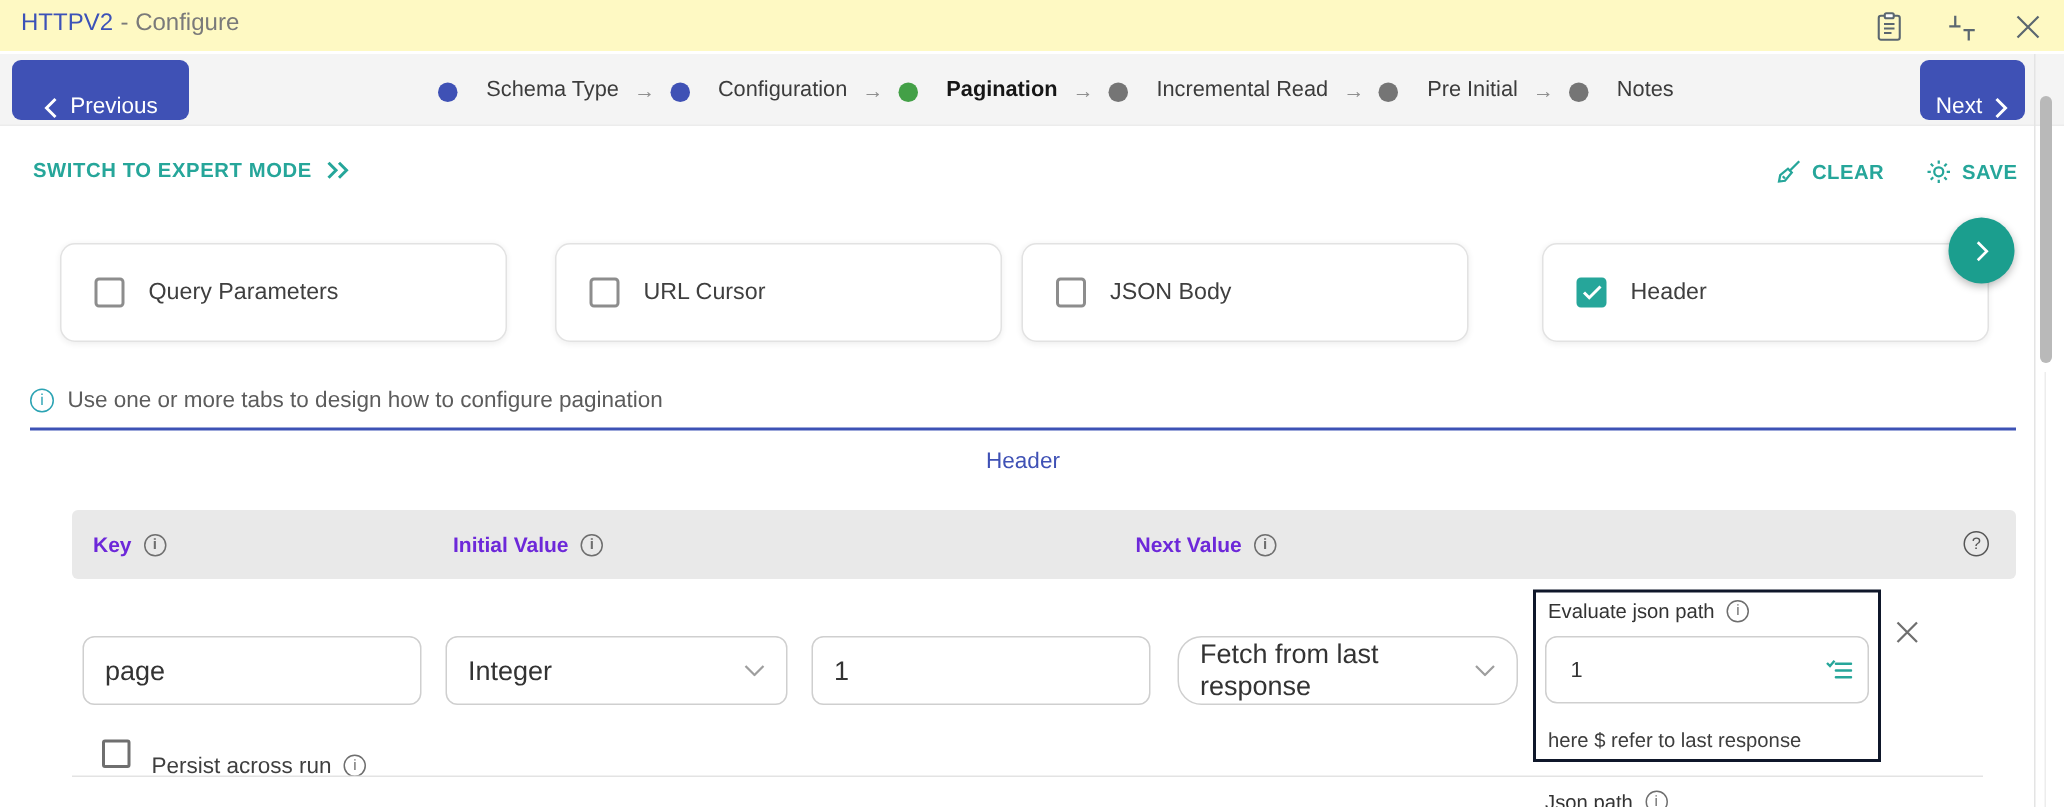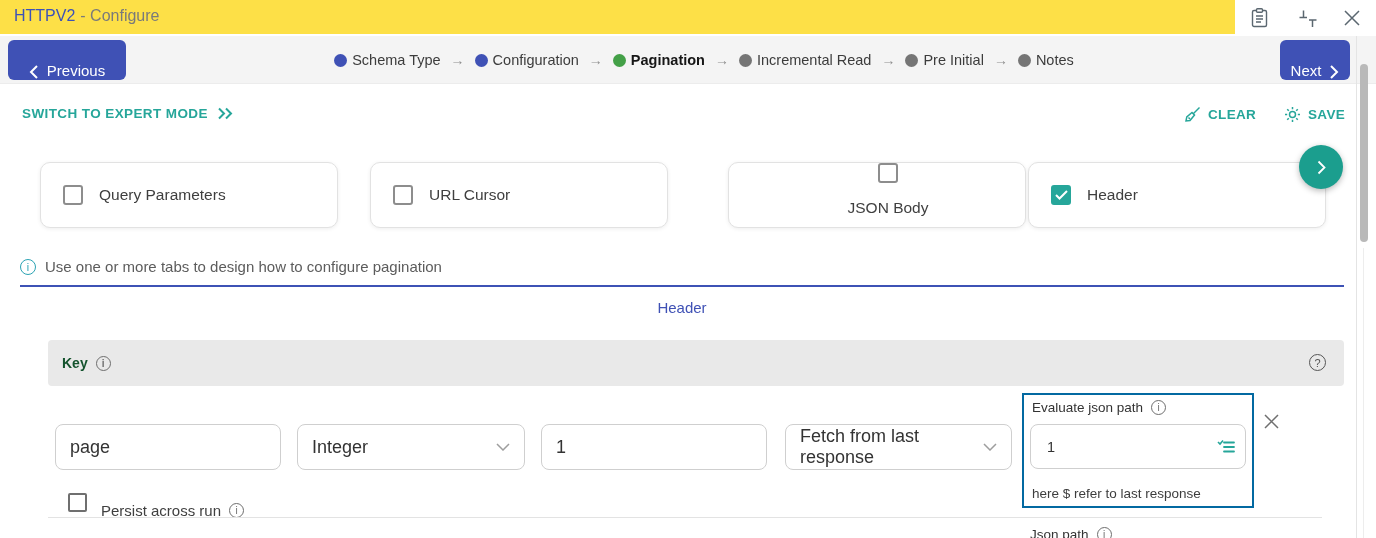--- a/index.html
+++ b/index.html
@@ -3,56 +3,56 @@
 <meta charset="utf-8">
 <style>
   * { box-sizing: border-box; }
   html,body { margin:0; padding:0; }
   body {
     width:1376px; height:538px; position:relative; overflow:hidden;
     background:#fff; font-family:"Liberation Sans", sans-serif; color:#333;
   }
 
   
-  .titlebar { position:absolute; top:0; left:0; width:1235px; height:34px; background:#fde047; }
+  .titlebar { position:absolute; top:0; left:0; width:1376px; height:34px; background:#fef9c3; }
   .app-title { position:absolute; left:14px; top:7px; font-size:16px; white-space:nowrap; }
   .app-title .primary { color:#3c52b8; font-weight:500; }
   .app-title .secondary { color:#7a7a7a; margin-left:5px; }
   .win-icon { position:absolute; top:7px; width:22px; height:22px; display:flex; align-items:center; justify-content:center; color:#5b6770; cursor:pointer; }
   .wi-clipboard { left:1248px; }
   .wi-collapse { left:1297px; }
   .wi-close { left:1341px; }
 
   
   .wizardbar { position:absolute; top:36px; left:0; width:1376px; height:48px; background:#f4f4f4; border-bottom:1px solid #ececec; }
   .btn { position:absolute; top:40px; height:40px; background:#3f51b5; color:#fff; border:none; border-radius:6px;
          font-size:15px; font-family:inherit; display:flex; align-items:flex-end; justify-content:center; gap:9px; cursor:pointer; }
   .btn-prev { left:8px; width:118px; }
   .btn-next { left:1280px; width:70px; }
   .breadcrumb { position:absolute; top:36px; left:134px; width:1140px; height:48px;
                 display:flex; align-items:center; justify-content:center; gap:7px; font-size:14.5px; color:#3c3c3c; white-space:nowrap; }
   .dot { width:13px; height:13px; border-radius:50%; flex:none; }
   .dot.done { background:#3f51b5; }
   .dot.active { background:#43a047; }
   .dot.pending { background:#757575; }
-  .bc-step { display:flex; align-items:center; gap:5px; cursor:pointer; }
+  .bc-step { display:flex; align-items:flex-end; gap:19px; cursor:pointer; }
   .bc-label.active { font-weight:700; color:#161616; }
   .bc-arrow { color:#8f8f8f; margin:0 3px; font-size:14px; }
 
   
   .expert { position:absolute; top:106px; left:22px; display:flex; align-items:center; gap:9px;
             color:#26a69a; font-weight:700; font-size:13.5px; letter-spacing:.4px; cursor:pointer; }
   .actionbar { position:absolute; top:106px; right:31px; display:flex; gap:28px; }
   .action-item { display:flex; align-items:center; gap:7px; color:#26a69a; font-weight:700; font-size:13.5px; letter-spacing:.3px; cursor:pointer; }
 
   
   .card { position:absolute; top:162px; height:66px; width:298px; background:#fff;
           border:1px solid #e2e2e2; border-radius:10px; box-shadow:0 1px 4px rgba(0,0,0,.07);
           display:flex; align-items:center; gap:16px; padding-left:22px; cursor:pointer; }
-  .card1 { left:40px; } .card2 { left:370px; } .card3 { left:728px;flex-direction:column; } .card4 { left:1028px; }
+  .card1 { left:40px; } .card2 { left:370px; } .card3 { left:681px; } .card4 { left:1028px; }
   .cb { width:20px; height:20px; border:2px solid #8d8d8d; border-radius:3px; background:#fff; flex:none;
         display:flex; align-items:center; justify-content:center; }
   .cb.checked { background:#26a69a; border-color:#26a69a; }
   .card-label { font-size:15.5px; color:#3f3f3f; }
   .fab { position:absolute; left:1299px; top:145px; width:44px; height:44px; border-radius:50%; border:none;
          background:#1b9e8e; box-shadow:0 2px 6px rgba(0,0,0,.28); display:flex; align-items:center; justify-content:center; cursor:pointer; }
 
   
   .info-row { position:absolute; top:258px; left:20px; display:flex; align-items:center; gap:9px; font-size:15px; color:#5c5c5c; }
   .ico-i { display:inline-flex; width:16px; height:16px; border-radius:50%; align-items:center; justify-content:center;
@@ -60,36 +60,36 @@
   .ico-i::before { content:"i"; }
   .i-teal { border:1.4px solid #2ba3b3; color:#2ba3b3; }
   .i-gray { border:1.2px solid #6e6e6e; color:#6e6e6e; width:15px; height:15px; font-size:10px; }
   .divider-indigo { position:absolute; top:285px; left:20px; width:1324px; height:2px; background:#3d52b5; }
   .tab-title { position:absolute; top:299px; left:20px; width:1324px; text-align:center;
                font-size:15px; font-weight:500; color:#3f51b5; }
 
   
   .thead { position:absolute; top:340px; left:48px; width:1296px; height:46px; background:#e9e9e9; border-radius:4px; }
   .th { position:absolute; top:0; height:46px; display:flex; align-items:center; gap:8px;
-        font-weight:700; font-size:14px; color:#14532d; }
+        font-weight:700; font-size:14px; color:#6d28d9; }
   .th-key { left:14px; } .th-initial { left:254px; } .th-next { left:709px; }
   .ico-q { position:absolute; right:18px; top:14px; width:17px; height:17px; border:1.3px solid #555; border-radius:50%;
            display:flex; align-items:center; justify-content:center; font-size:11px; color:#555; cursor:pointer; }
   .ico-q::before { content:"?"; }
 
   .field { position:absolute; top:424px; height:46px; border:1px solid #cfcfcf; border-radius:8px; background:#fff;
            display:flex; align-items:center; padding:0 14px; font-size:18px; color:#333; font-family:inherit; }
   input.field { outline:none; }
   .f-key { left:55px; width:226px; }
   .f-type { left:297px; width:228px; justify-content:space-between; cursor:pointer; }
   .f-init { left:541px; width:226px; }
-  .f-next { left:785px; width:227px; justify-content:space-between; cursor:pointer; }
-
-  
-  .hl { position:absolute; left:1022px; top:393px; width:232px; height:115px; border:2px solid #0369a1; background:transparent; }
+  .f-next { left:785px; width:227px; justify-content:space-between; cursor:pointer;border-radius:16px; }
+
+  
+  .hl { position:absolute; left:1022px; top:393px; width:232px; height:115px; border:2px solid #0f172a; background:transparent; }
   .hl-label { position:absolute; left:8px; top:5px; display:flex; align-items:center; gap:8px; font-size:13.5px; color:#333; }
   .hl-field { position:absolute; left:6px; top:29px; width:216px; height:45px; border:1px solid #cfcfcf; border-radius:8px;
               background:#fff; display:flex; align-items:center; padding:0 10px 0 14px; }
   .hl-field input { border:none; outline:none; flex:1; min-width:0; font-size:14.5px; color:#333; font-family:inherit; background:transparent; }
   .hl-hint { position:absolute; left:8px; bottom:5px; font-size:13.5px; color:#3d3d3d; white-space:nowrap; }
   .row-close { position:absolute; left:1261px; top:411px; width:20px; height:20px; display:flex; align-items:center;
                justify-content:center; color:#6f6f6f; cursor:pointer; }
 
   .persist { position:absolute; left:68px; top:486px; display:flex; align-items:center; gap:14px; cursor:pointer; }
   .persist-cb { width:19px; height:19px; border:2px solid #6f6f6f; border-radius:2px; background:#fff; flex:none; }
@@ -249,20 +249,28 @@
   <span>Use one or more tabs to design how to configure pagination</span>
 </div>
 <div class="divider-indigo"></div>
 <div class="tab-title">Header</div>
 
 <div class="thead">
   <span class="th th-key">
     <span>Key</span>
     <span class="ico-i i-gray"></span>
   </span>
+  <span class="th th-initial">
+    <span>Initial Value</span>
+    <span class="ico-i i-gray"></span>
+  </span>
+  <span class="th th-next">
+    <span>Next Value</span>
+    <span class="ico-i i-gray"></span>
+  </span>
   <span class="ico-q"></span>
 </div>
 
 <input class="field f-key" value="page" style="">
 
 <div class="field f-type">
   <span>Integer</span>
   <span>
     <svg width="14" height="8" viewBox="0 0 14 8" fill="none" stroke="#9e9e9e" stroke-width="1.5">
         <path d="M1 1l6 6 6-6"></path>

